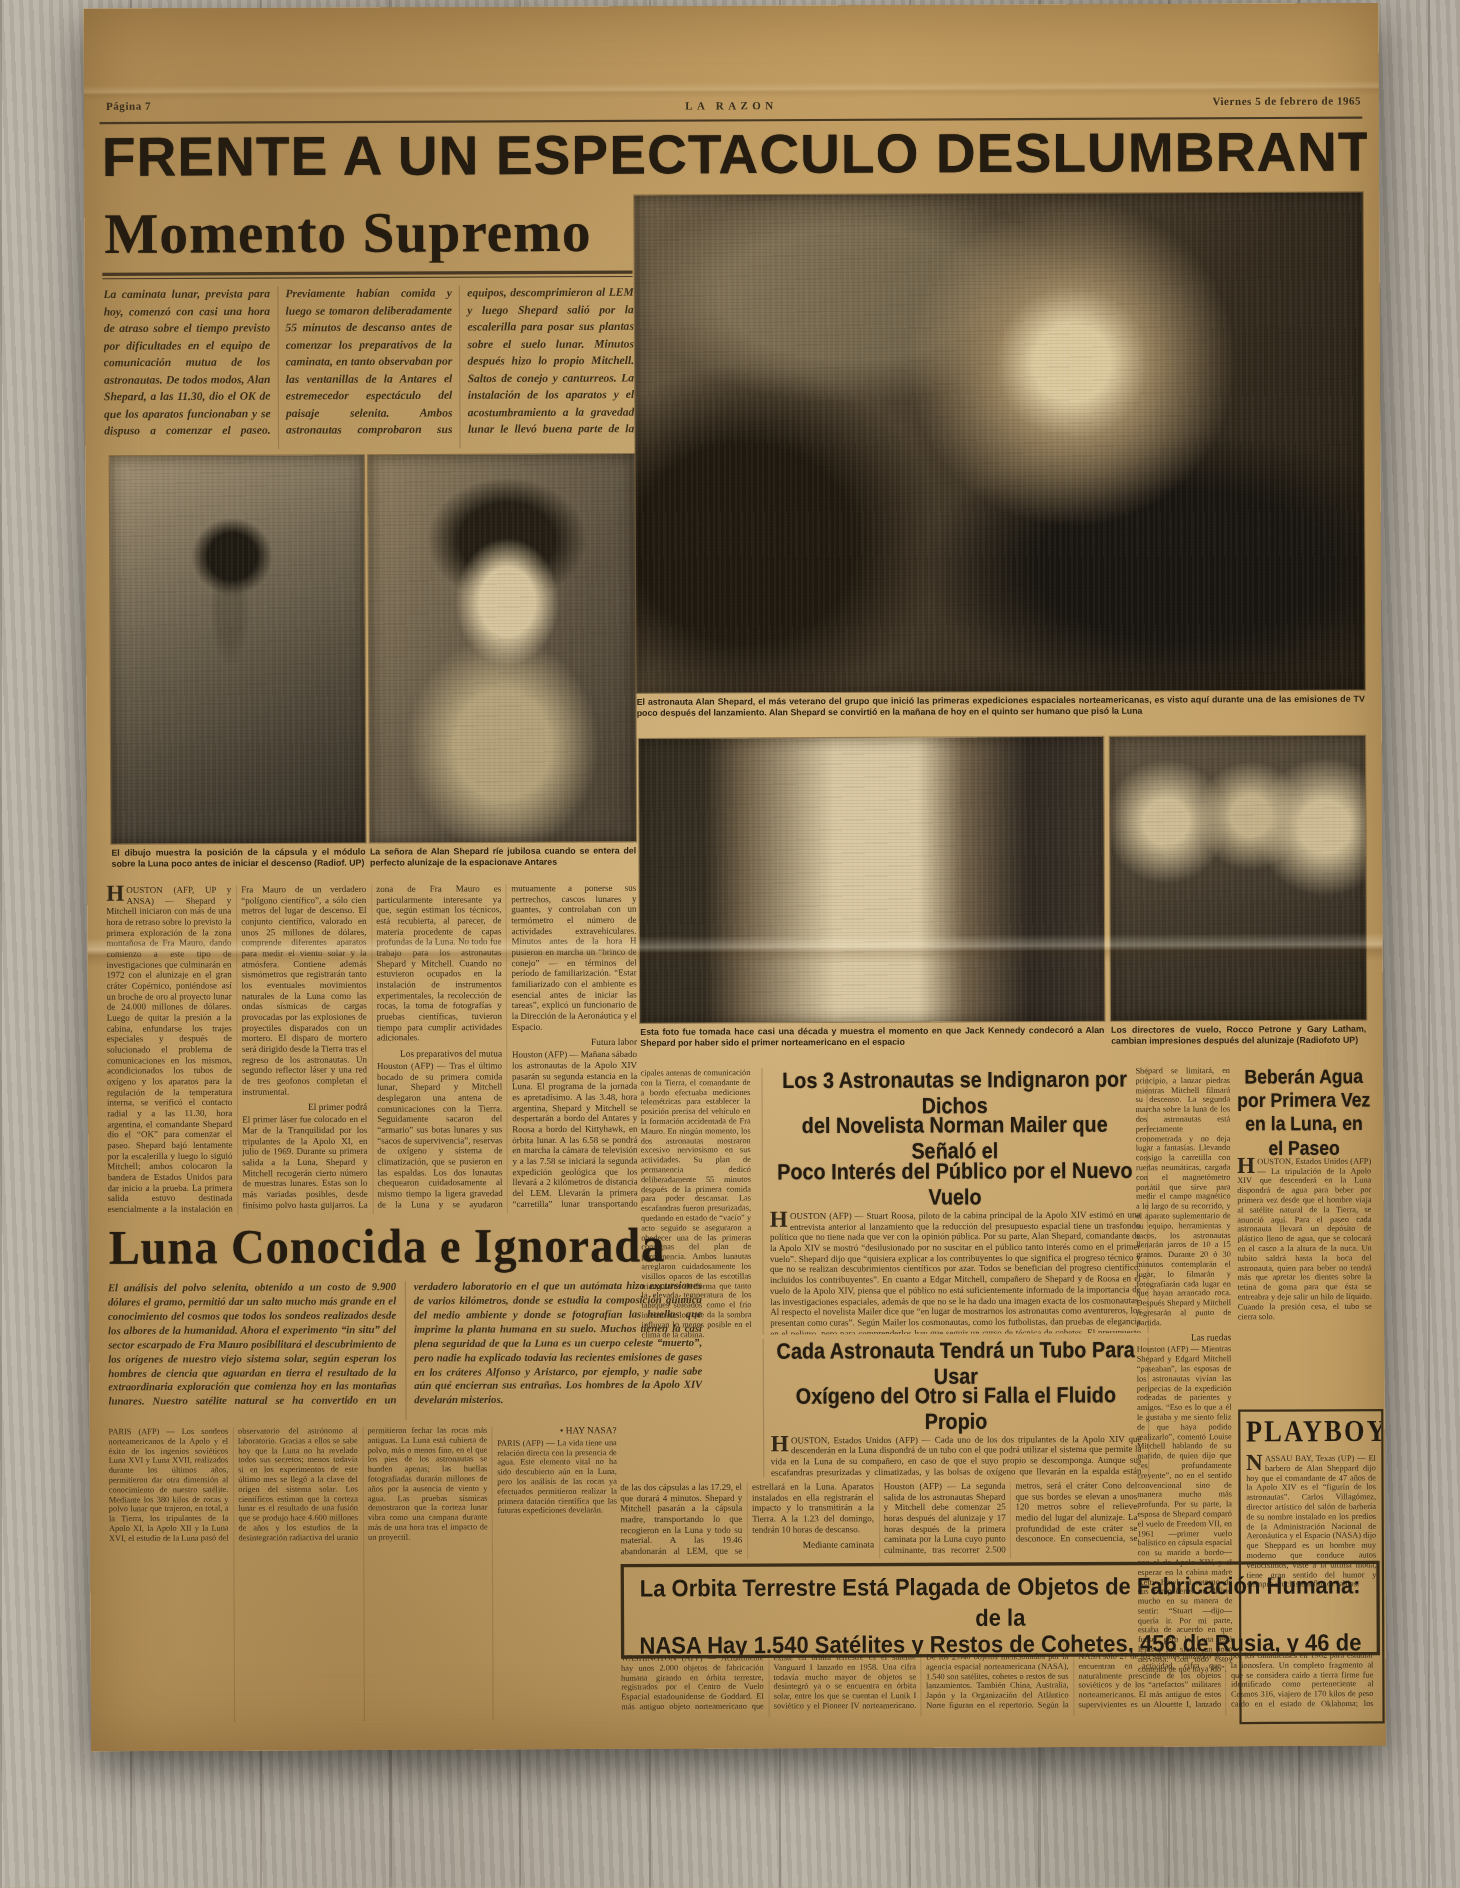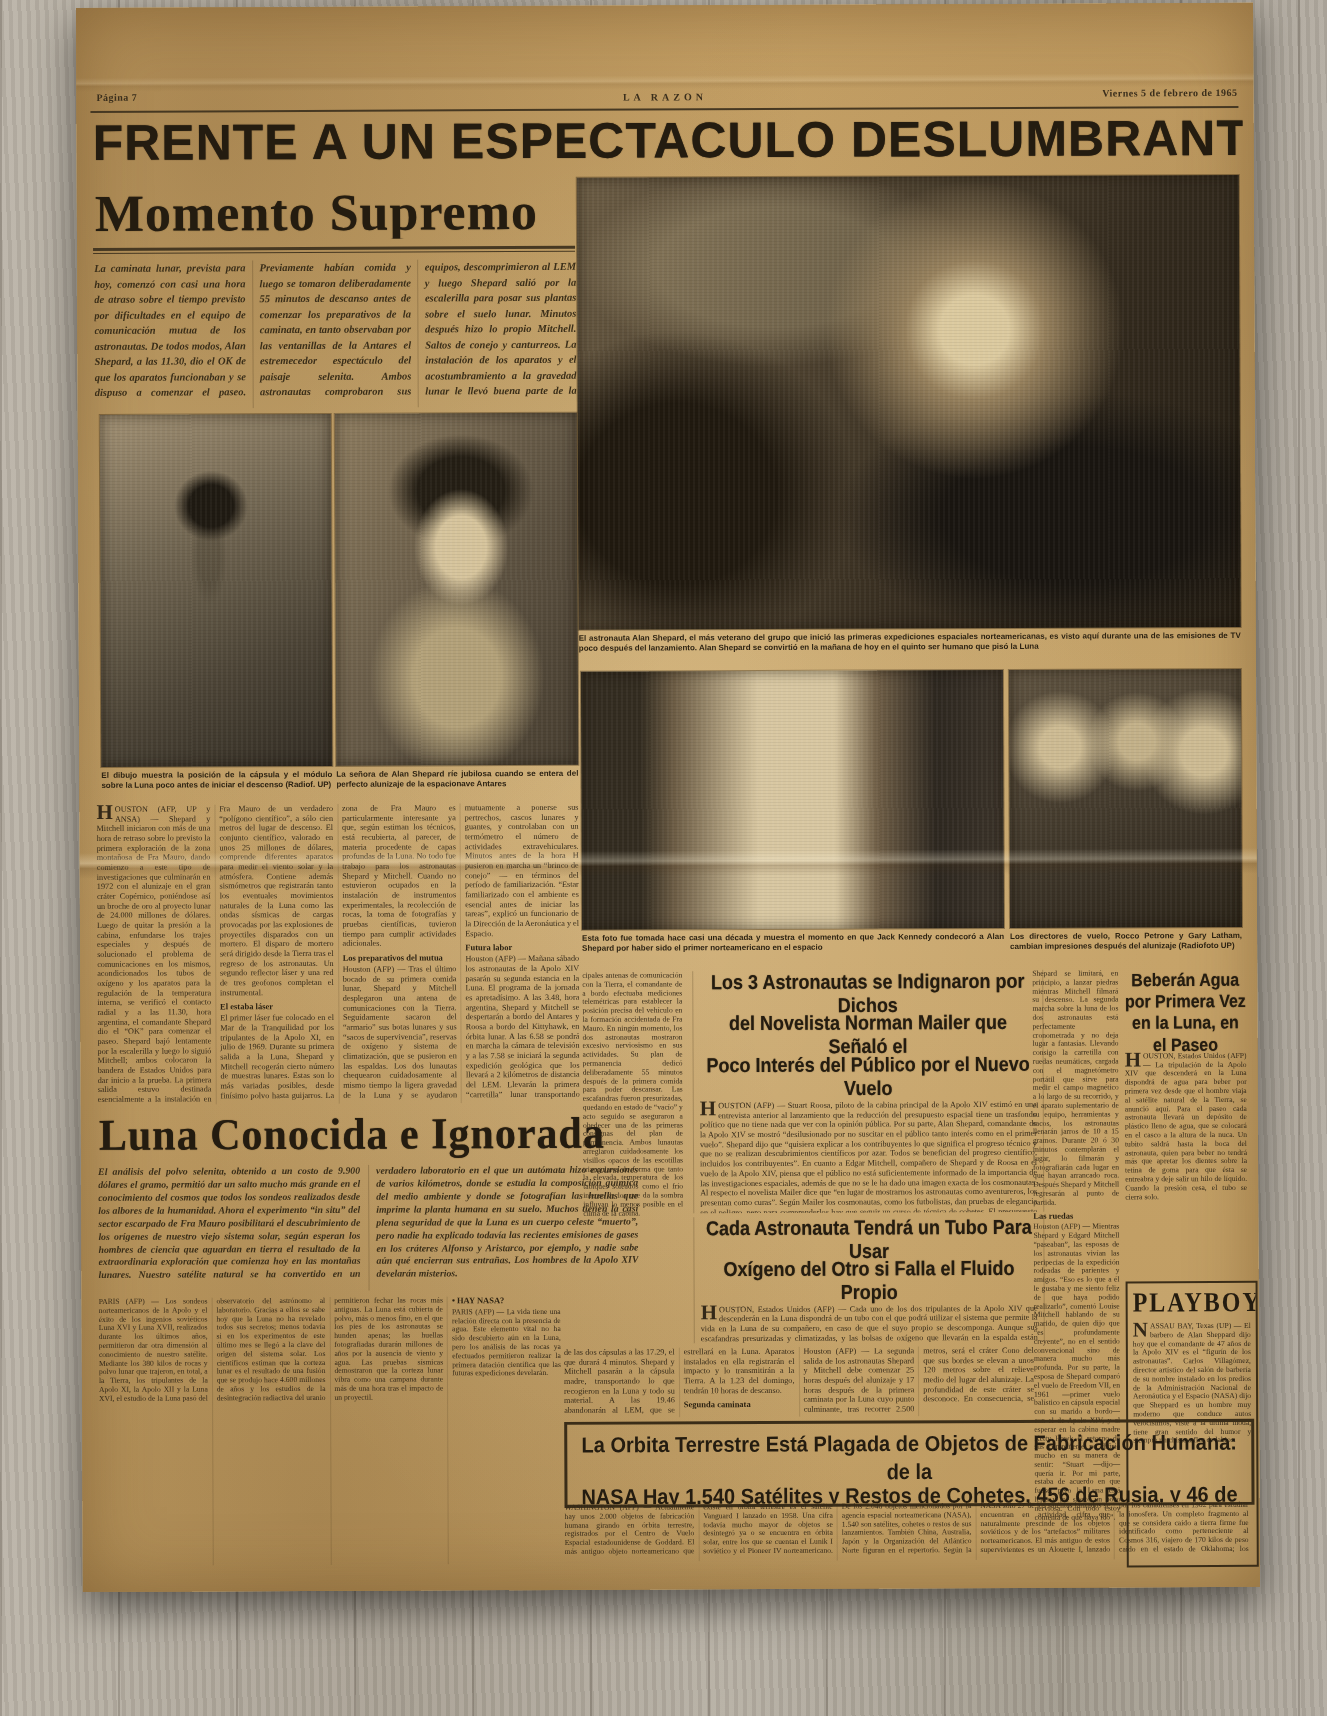--- a/index.html
+++ b/index.html
@@ -37,21 +37,21 @@
   }
   .sub-headline{font-family:"Liberation Serif",serif;font-weight:bold;font-size:52px;color:#241c10;letter-spacing:1px;line-height:1;text-shadow:0 0 1px rgba(40,28,12,.7);}
   .intro{font-style:italic;font-weight:bold;font-size:10.5px;line-height:1.48;text-align:justify;
     column-count:3;column-gap:14px;column-rule:1px solid rgba(60,45,20,.25);color:#3a2e19;}
   .body-txt{font-size:8.2px;line-height:1.18;text-align:justify;color:#332818;}
   .cols4{column-count:4;column-gap:9px;column-rule:1px solid rgba(60,45,20,.18);}
   .cols5{column-count:5;column-gap:9px;column-rule:1px solid rgba(60,45,20,.18);}
   .tiny{font-size:7.6px;line-height:1.16;}
   .caption{font-family:"Liberation Sans",sans-serif;font-weight:bold;font-size:8px;line-height:1.25;text-align:justify;color:#2c2212;}
   .art-title{font-family:"Liberation Sans",sans-serif;font-weight:bold;color:#241c10;font-size:18px;line-height:1.15;text-align:center;transform:scaleY(1.12);transform-origin:top center;text-shadow:0 0 1px rgba(40,28,12,.6);}
-  .subhead{font-weight:bold;font-size:8.5px;text-align:left;margin:4px 0 2px;color:#2c2212;}
+  .subhead{font-weight:normal;font-size:8.5px;text-align:right;margin:4px 0 2px;color:#2c2212;}
   .dc::first-letter{float:left;font-size:21px;line-height:15px;font-weight:bold;padding-right:2px;}
   .luna-title{font-family:"Liberation Serif",serif;font-weight:bold;font-size:42px;letter-spacing:1px;color:#241c10;transform:scaleY(1.05);transform-origin:top left;white-space:nowrap;text-shadow:0 0 1px rgba(40,28,12,.8);}
   .luna-cols{font-style:italic;font-weight:bold;font-size:9.8px;line-height:1.32;text-align:justify;column-count:2;column-gap:16px;column-rule:1px solid rgba(60,45,20,.25);color:#3a2e19;}
   .playbox{border:2px solid #3a2d18;background:rgba(255,240,210,.08);}
   .play-title{font-family:"Liberation Serif",serif;font-weight:bold;font-size:24px;letter-spacing:2px;text-align:center;color:#241c10;transform:scaleY(1.15);transform-origin:top center;}
   .banner-box{border:3px solid #3a2d18;padding:6px 10px 4px;}
   .banner-title{font-family:"Liberation Sans",sans-serif;font-weight:bold;font-size:20px;line-height:1.3;text-align:center;color:#241c10;transform:scaleY(1.08);transform-origin:top center;}
   .photo{box-shadow:inset 0 0 14px rgba(20,12,4,.55), 0 0 0 1px rgba(50,35,15,.4);position:absolute;}
   .photo::after{content:"";position:absolute;inset:0;
     background:repeating-linear-gradient(0deg, rgba(0,0,0,.06) 0 1px, rgba(0,0,0,0) 1px 3px),
@@ -100,21 +100,21 @@
 
   <div class="abs intro" style="left:17px;top:253px;width:482px;height:148px;"><span>La caminata lunar, prevista para hoy, comenzó con casi una hora de atraso sobre el tiempo previsto por dificultades en el equipo de comunicación mutua de los astronautas. De todos modos, Alan Shepard, a las 11.30, dio el OK de que los aparatos funcionaban y se dispuso a comenzar el paseo. Previamente</span> <span>habían comida y luego se tomaron deliberadamente 55 minutos de descanso antes de comenzar los preparativos de la caminata, en tanto observaban por las ventanillas de la Antares el estremecedor espectáculo del paisaje selenita. Ambos astronautas comprobaron sus equipos, descomprimieron al LEM y luego</span> <span>Shepard salió por la escalerilla para posar sus plantas sobre el suelo lunar. Minutos después hizo lo propio Mitchell. Saltos de conejo y canturreos. La instalación de los aparatos y el acostumbramiento a la gravedad lunar le llevó buena parte de la primera etapa del paseo para instalar la estación científica nuclear.</span></div>
 
   <div class="photo ph-drawing" style="left:22px;top:407px;width:231px;height:352px;"></div>
   <div class="photo ph-wife" style="left:257px;top:407px;width:242px;height:352px;"></div>
   <div class="abs caption" style="left:22px;top:763px;width:231px;height:30px;">El dibujo muestra la posición de la cápsula y el módulo sobre la Luna poco antes de iniciar el descenso (Radiof. UP)</div>
   <div class="abs caption" style="left:257px;top:763px;width:242px;height:30px;">La señora de Alan Shepard ríe jubilosa cuando se entera del perfecto alunizaje de la espacionave Antares</div>
 
   <div class="abs body-txt cols4" style="left:17px;top:797px;width:482px;height:300px;">
     <p class="dc" style="margin:0;">HOUSTON (AFP, UP y ANSA) — Shepard y Mitchell iniciaron con más de una hora de retraso sobre lo previsto la primera exploración de la zona montañosa de Fra Mauro, dando comienzo a este tipo de investigaciones que culminarán en 1972 con el alunizaje en el gran cráter Copérnico, poniéndose así un broche de oro al proyecto lunar de 24.000 millones de dólares. Luego de quitar la presión a la cabina, enfundarse los trajes especiales y después de solucionado el problema de comunicaciones en los mismos, acondicionados los tubos de oxígeno y los aparatos para la regulación de la temperatura interna, se verificó el contacto radial y a las 11.30, hora argentina, el comandante Shepard dio el “OK” para comenzar el paseo. Shepard bajó lentamente por la escalerilla y luego lo siguió Mitchell; ambos colocaron la bandera de Estados Unidos para dar inicio a la prueba. La primera salida estuvo destinada esencialmente a la instalación en Fra Mauro de un verdadero “polígono científico”, a sólo cien metros del lugar de descenso. El conjunto científico, valorado en unos 25 millones de dólares, comprende diferentes aparatos para medir el viento solar y la atmósfera. Contiene además sismómetros que registrarán tanto los eventuales movimientos naturales de la Luna como las ondas sísmicas de cargas provocadas por las explosiones de proyectiles disparados con un mortero. El disparo de mortero será dirigido desde la Tierra tras el regreso de los astronautas. Un segundo reflector láser y una red de tres geofonos completan el instrumental.</p>
-    <div class="subhead">El estaba láser</div>
+    <div class="subhead">El primer podrá</div>
     <p style="margin:0;">El primer láser fue colocado en el Mar de la Tranquilidad por los tripulantes de la Apolo XI, en julio de 1969. Durante su primera salida a la Luna, Shepard y Mitchell recogerán cierto número de muestras lunares. Estas son lo más variadas posibles, desde finísimo polvo hasta guijarros. La zona de Fra Mauro es particularmente interesante ya que, según estiman los técnicos, está recubierta, al parecer, de materia procedente de capas profundas de la Luna. No todo fue trabajo para los astronautas Shepard y Mitchell. Cuando no estuvieron ocupados en la instalación de instrumentos experimentales, la recolección de rocas, la toma de fotografías y pruebas científicas, tuvieron tiempo para cumplir actividades adicionales.</p>
     <div class="subhead">Los preparativos del mutua</div>
     <p style="margin:0;">Houston (AFP) — Tras el último bocado de su primera comida lunar, Shepard y Mitchell desplegaron una antena de comunicaciones con la Tierra. Seguidamente sacaron del “armario” sus botas lunares y sus “sacos de supervivencia”, reservas de oxígeno y sistema de climatización, que se pusieron en las espaldas. Los dos lunautas chequearon cuidadosamente al mismo tiempo la ligera gravedad de la Luna y se ayudaron mutuamente a ponerse sus pertrechos, cascos lunares y guantes, y controlaban con un termómetro el número de actividades extravehiculares. Minutos antes de la hora H pusieron en marcha un “brinco de conejo” — en términos del período de familiarización. “Estar familiarizado con el ambiente es esencial antes de iniciar las tareas”, explicó un funcionario de la Dirección de la Aeronáutica y el Espacio.</p>
     <div class="subhead">Futura labor</div>
     <p style="margin:0;">Houston (AFP) — Mañana sábado los astronautas de la Apolo XIV pasarán su segunda estancia en la Luna. El programa de la jornada es apretadísimo. A las 3.48, hora argentina, Shepard y Mitchell se despertarán a bordo del Antares y Roosa a bordo del Kittyhawk, en órbita lunar. A las 6.58 se pondrá en marcha la cámara de televisión y a las 7.58 se iniciará la segunda expedición geológica que los llevará a 2 kilómetros de distancia del LEM. Llevarán la primera “carretilla” lunar transportando equipos, herramientas y especímenes de rocas. La duración de la salida será de 4 horas, que puede prolongarse, y habrá televisión sin interrupción.</p>
   </div>
 
   <div class="photo ph-astro" style="left:500px;top:172px;width:662px;height:452px;"></div>
   <div class="abs caption" style="left:500px;top:628px;width:662px;height:32px;">El astronauta Alan Shepard, el más veterano del grupo que inició las primeras expediciones espaciales norteamericanas, es visto aquí durante una de las emisiones de TV poco después del lanzamiento. Alan Shepard se convirtió en la mañana de hoy en el quinto ser humano que pisó la Luna</div>
 
@@ -133,21 +133,21 @@
   </div>
 
   <div class="abs" style="left:612px;top:1212px;width:337px;height:126px;border-left:1px solid rgba(60,45,20,.25);border-right:1px solid rgba(60,45,20,.25);padding:0 6px;">
     <div class="art-title">Cada Astronauta Tendrá un Tubo Para Usar</div>
     <div class="art-title">Oxígeno del Otro si Falla el Fluido Propio</div>
     <p class="body-txt dc" style="margin:5px 0 0;height:80px;overflow:hidden;">HOUSTON, Estados Unidos (AFP) — Cada uno de los dos tripulantes de la Apolo XIV que descenderán en la Luna dispondrá de un tubo con el que podrá utilizar el sistema que permite la vida en la Luna de su compañero, en caso de que el suyo propio se descomponga. Aunque sus escafandras presurizadas y climatizadas, y las bolsas de oxígeno que llevarán en la espalda están dotadas del máximo de seguridad en cuanto a su funcionamiento, los técnicos han previsto una solución para el caso de que algo marche mal. El sistema de climatización, formado por una red de tubitos con agua circulante colocados entre las capas que forman la tela de la escafandra, funcionará gracias a un tubo de 2,25 metros que permitirá al sistema de su compañero aprovechar el oxígeno y el agua propios, y así ambos volverán inmediatamente al módulo LEM, donde tendrán 10 horas de descanso.</p>
   </div>
 
   <div class="abs body-txt cols4" style="left:482px;top:1342px;width:470px;height:70px;">
     <span>de las dos cápsulas a las 17.29, el que durará 4 minutos. Shepard y Mitchell pasarán a la cápsula madre, transportando lo que recogieron en la Luna y todo su material. A las 19.46 abandonarán al LEM, que se estrellará en la Luna. Aparatos instalados en ella registrarán el impacto y lo transmitirán a la Tierra. A la 1.23 del domingo, tendrán 10 horas de descanso.</span>
-    <div class="subhead">Segunda caminata</div>
+    <div class="subhead">Mediante caminata</div>
     <span>Houston (AFP) — La segunda salida de los astronautas Shepard y Mitchell debe comenzar 25 horas después del alunizaje y 17 horas después de la primera caminata por la Luna cuyo punto culminante, tras recorrer 2.500 metros, será el cráter Cono del que sus bordes se elevan a unos 120 metros sobre el relieve medio del lugar del alunizaje. La profundidad de este cráter se desconoce. En consecuencia, se desea que los dos astronautas no se aventuren a penetrar en él.</span>
   </div>
 
   <div class="abs body-txt tiny" style="left:952px;top:966px;width:86px;height:588px;">
     <span>Shepard se limitará, en principio, a lanzar piedras mientras Mitchell filmará su descenso. La segunda marcha sobre la luna de los dos astronautas está perfectamente cronometrada y no deja lugar a fantasías. Llevando consigo la carretilla con ruedas neumáticas, cargada con el magnetómetro portátil que sirve para medir el campo magnético a lo largo de su recorrido, y el aparato suplementario de su equipo, herramientas y sacos, los astronautas llenarán jarros de 10 a 15 gramos. Durante 20 ó 30 minutos contemplarán el lugar, lo filmarán y fotografiarán cada lugar en que hayan arrancado roca. Después Shepard y Mitchell regresarán al punto de partida.</span>
     <div class="subhead">Las ruedas</div>
     <span>Houston (AFP) — Mientras Shepard y Edgard Mitchell “paseaban”, las esposas de los astronautas vivían las peripecias de la expedición rodeadas de parientes y amigos. “Eso es lo que a él le gustaba y me siento feliz de que haya podido realizarlo”, comentó Louise Mitchell hablando de su marido, de quien dijo que “es profundamente creyente”, no en el sentido convencional sino de manera mucho más profunda. Por su parte, la esposa de Shepard comparó el vuelo de Freedom VII, en 1961 —primer vuelo balístico en cápsula espacial con su marido a bordo— con el de Apolo XIV, y al esperar en la cabina madre Ketty Hawk el retorno de sus compañeros no difirió mucho en su manera de sentir: “Stuart —dijo— quería ir. Por mi parte, estaba de acuerdo en que fuese, pero la Luna está lejos y me siento un poco nerviosa. Con todo estoy contenta de que haya ido”.</span>
   </div>
 
   <div class="abs" style="left:1044px;top:966px;width:122px;height:306px;">

